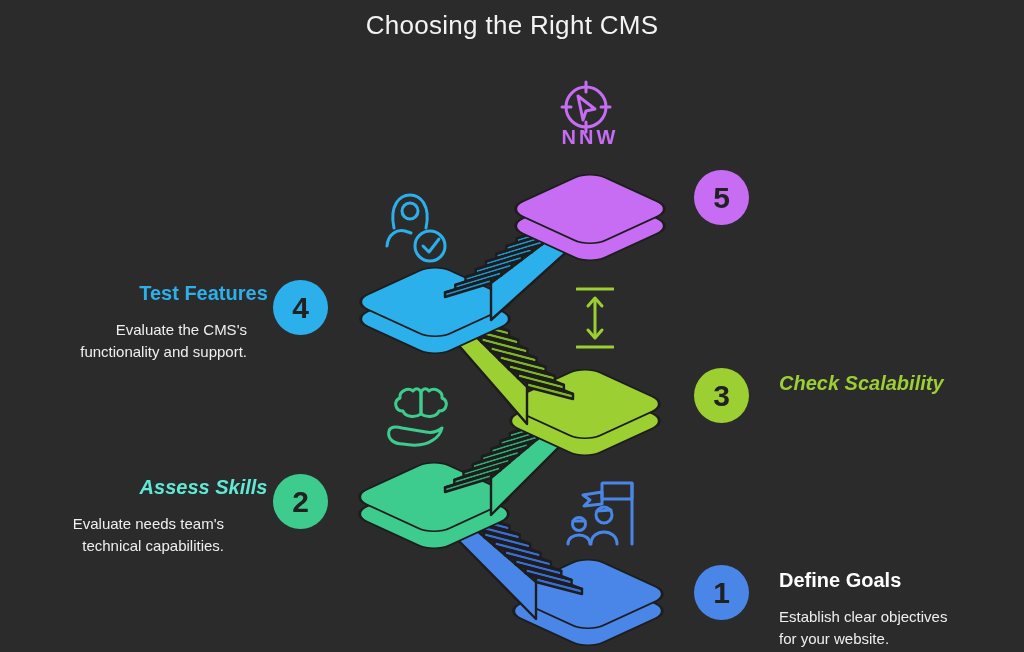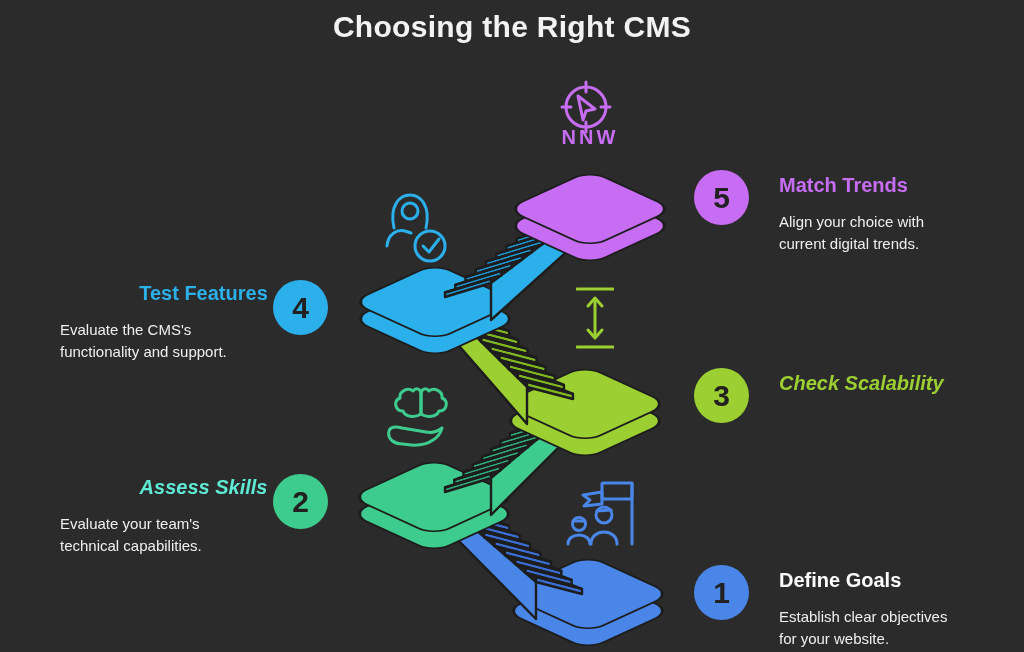--- a/index.html
+++ b/index.html
@@ -1,38 +1,38 @@
 <!DOCTYPE html>
 <html><head>
 <meta charset="utf-8">
 <style>
   *{margin:0;padding:0;box-sizing:border-box}
   html,body{width:1024px;height:652px;overflow:hidden}
   body{background:#2B2B2B;font-family:"Liberation Sans",sans-serif}
   .stage{position:relative;width:1024px;height:652px;background:#2B2B2B;overflow:hidden}
   .page-title{position:absolute;top:10px;left:0;width:100%;text-align:center;
-    color:#F3F3F3;font-size:30px;font-weight:bold;letter-spacing:.3px}
+    color:#F3F3F3;font-size:26px;font-weight:normal;letter-spacing:.3px}
   #staircase{position:absolute;left:0;top:0}
   .icon{position:absolute;fill:none;stroke-width:3;stroke-linecap:round;stroke-linejoin:round}
   .nnw-label{position:absolute;left:552px;top:126px;width:76px;text-align:center;
     font-size:20px;font-weight:bold;letter-spacing:3px}
   .step-block{position:absolute;color:#E9E9E9}
   .num-circle{position:absolute;top:0;width:55px;height:55px;border-radius:50%;
     display:flex;align-items:center;justify-content:center;
     font-size:30px;font-weight:bold;color:#212121}
   .right-block{left:694px;width:300px}
   .right-block .num-circle{left:0}
   .right-block .texts{margin-left:85px;padding-top:4px}
   .left-block{left:60px;width:268px}
   .left-block .num-circle{right:0}
   .left-block .texts{padding-top:2px}
   .step-title{font-size:20px;font-weight:bold;white-space:nowrap}
   .left-block .step-title{margin-left:19px;text-align:center}
   .step-desc{font-size:15px;line-height:22px;margin-top:14px;color:#EFEFEF}
-  .left-block .step-desc{text-align:left}
+  .left-block .step-desc{text-align:right}
   .desc-w4{width:187px}
   .desc-w2{width:164px}
 </style>
 </head>
 <body>
 
 <div class="stage">
 
   <div class="page-title">Choosing the Right CMS</div>
 
@@ -174,27 +174,20 @@
     <circle cx="38" cy="37" r="8"></circle>
     <path d="M31,33 L45,32"></path>
     <path d="M25,66 C25,50 51,50 51,66"></path>
     <circle cx="13" cy="46" r="6.5"></circle>
     <path d="M7,43 L19,43"></path>
     <path d="M2,66 C2,54 24,54 24,66"></path>
   </svg>
 
   <div class="step-block right-block" style="top:170px">
     <div class="num-circle" style="background-color: rgb(199, 109, 243);">5</div>
-    <div class="texts">
-      <div class="step-title" style="color: rgb(199, 109, 243);">Match Trends</div>
-      <div class="step-desc">
-        <span>Align your choice with</span><br>
-        <span>current digital trends.</span>
-      </div>
-    </div>
   </div>
 
   <div class="step-block left-block" style="top:280px">
     <div class="num-circle" style="background-color: rgb(43, 176, 236);">4</div>
     <div class="texts">
       <div class="step-title" style="color: rgb(43, 176, 236);">Test Features</div>
       <div class="step-desc desc-w4">
         <span>Evaluate the CMS's</span><br>
         <span>functionality and support.</span>
       </div>
@@ -206,21 +199,21 @@
     <div class="texts">
       <div class="step-title" style="color: rgb(156, 207, 49); font-style: italic;">Check Scalability</div>
     </div>
   </div>
 
   <div class="step-block left-block" style="top:474px">
     <div class="num-circle" style="background-color: rgb(62, 204, 142);">2</div>
     <div class="texts">
       <div class="step-title" style="color: #5eead4; font-style: italic;">Assess Skills</div>
       <div class="step-desc desc-w2">
-        <span>Evaluate your team's</span><br>
+        <span>Evaluate needs team's</span><br>
         <span>technical capabilities.</span>
       </div>
     </div>
   </div>
 
   <div class="step-block right-block" style="top:565px">
     <div class="num-circle" style="background-color: rgb(74, 134, 232);">1</div>
     <div class="texts">
       <div class="step-title" style="color: #ffffff;">Define Goals</div>
       <div class="step-desc">

